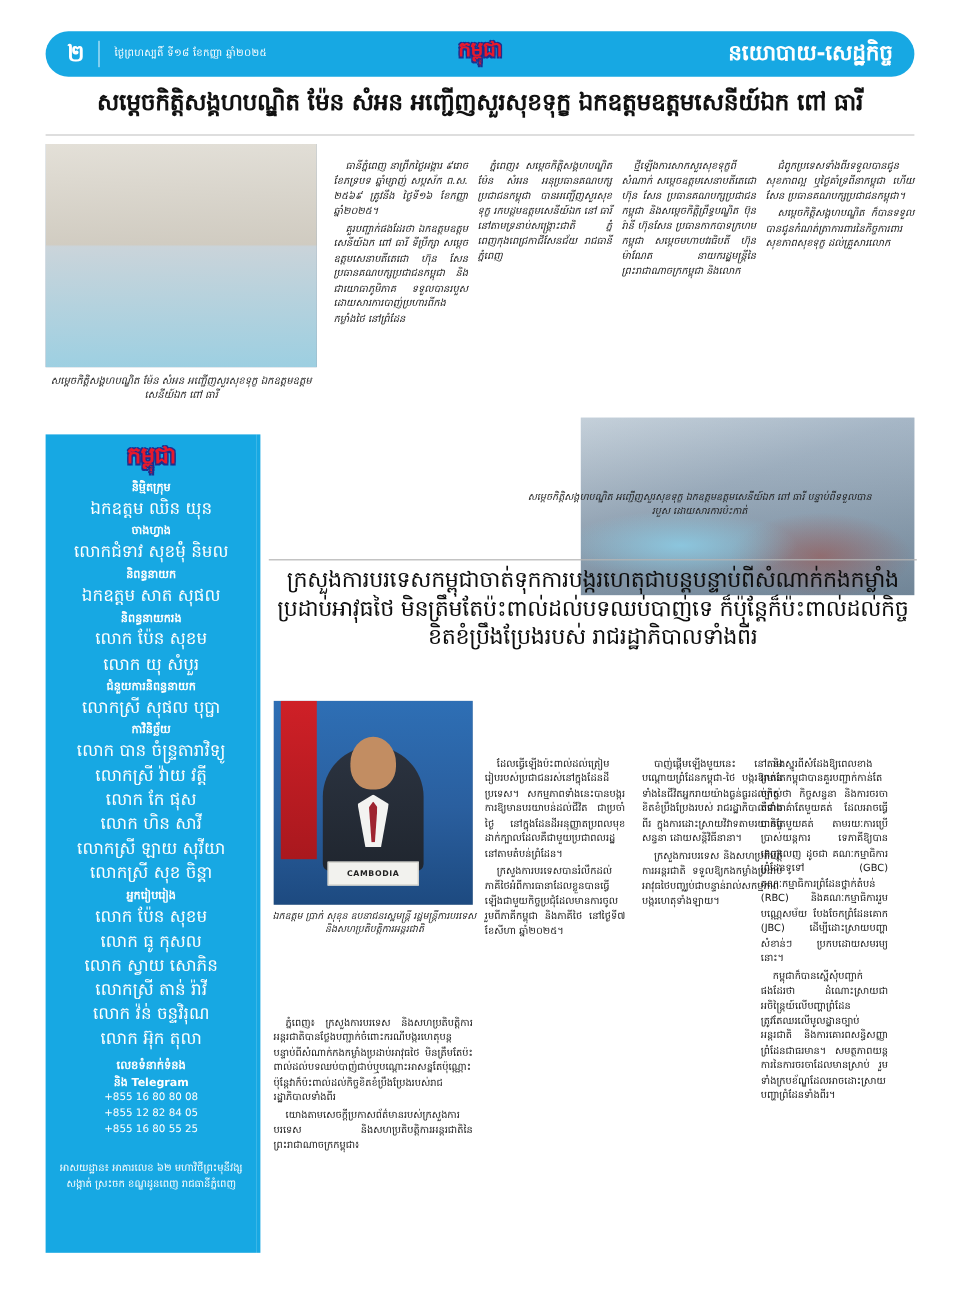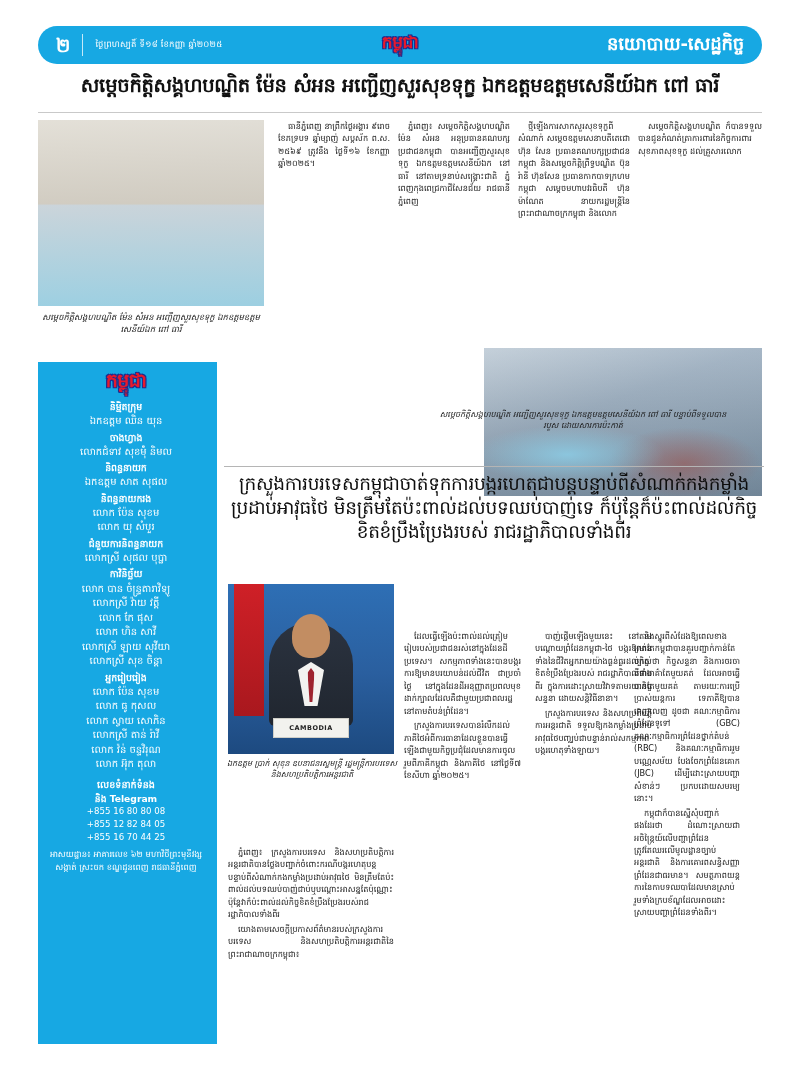--- a/index.html
+++ b/index.html
@@ -151,28 +151,29 @@
     text-align: center;
     font-size: 8.4px;
     font-style: italic;
     color: #1a1a1a;
     line-height: 1.45;
   }
 
   
   .s1col {
     position: absolute;
-    top: 0;
+    top: 12px;
     font-size: 8.2px;
     color: #151515;
     line-height: 1.52;
     text-align: justify;
     text-justify: inter-word;
     hyphens: auto;
     word-break: break-word;
+    font-style: italic;
   }
   .s1col p { margin-bottom: 2px; text-indent: 10px; }
   .s1c1 { left: 240px; width: 112px; }
   .s1c2 { left: 360px; width: 112px; }
   .s1c3 { left: 480px; width: 112px; }
   .s1c4 { left: 600px; width: 124px; }
 
   
   .photo2 {
     position: absolute;
@@ -208,25 +209,25 @@
   .sb-logo .logo-main {
     font-size: 19px; font-weight: bold; color: #e8192c;
     text-shadow: -1.1px -1.1px 0 #1d2f8f, 1.1px -1.1px 0 #1d2f8f,
                  -1.1px 1.1px 0 #1d2f8f, 1.1px 1.1px 0 #1d2f8f;
     letter-spacing: -0.5px;
   }
   .sb-logo .logo-sub { font-size: 6.5px; color: #1d2f8f; font-weight: bold; }
   .sb-role {
     font-size: 9.4px; font-weight: bold; line-height: 1.5; margin-top: 2px;
   }
-  .sb-name { font-size: 10px; line-height: 1.45; }
+  .sb-name { font-size: 14px; line-height: 1.45; }
   .sb-contact-head { font-size: 9.6px; font-weight: bold; margin-top: 6px; line-height: 1.45; }
   .sb-contact-sub { font-size: 9.2px; font-weight: bold; line-height: 1.45; }
   .sb-phone { font-size: 8.6px; line-height: 1.52; }
-  .sb-addr { font-size: 8.4px; line-height: 1.48; margin-top: 4px; }
+  .sb-addr { font-size: 8.4px; line-height: 1.48; margin-top: 19px; }
 
   
   .headline-2 {
     position: absolute;
     left: 224px;
     top: 472px;
     width: 540px;
     text-align: center;
     font-size: 18.5px;
     font-weight: normal;
@@ -347,28 +348,30 @@
   <div class="headline-main">សម្តេចកិត្តិសង្គហបណ្ឌិត ម៉ែន សំអន អញ្ជើញសួរសុខទុក្ខ ឯកឧត្តមឧត្តមសេនីយ៍ឯក ពៅ ធារី</div>
   <div class="rule-top"></div>
 
   <div class="story1">
 
     <div class="photo room photo1"></div>
     <div class="cap1">សម្តេចកិត្តិសង្គហបណ្ឌិត ម៉ែន សំអន អញ្ជើញសួរសុខទុក្ខ ឯកឧត្តមឧត្តមសេនីយ៍ឯក ពៅ ធារី</div>
 
     <div class="s1col s1c1">
         <p>ធានីភ្នំពេញ នាព្រឹកថ្ងៃអង្គារ ៩រោច ខែភទ្របទ ឆ្នាំម្សាញ់ សប្តស័ក ព.ស. ២៥៦៩ ត្រូវនឹង ថ្ងៃទី១៦ ខែកញ្ញា ឆ្នាំ២០២៥។</p>
+        <p>គួរបញ្ជាក់ផងដែរថា ឯកឧត្តមឧត្តមសេនីយ៍ឯក ពៅ ធារី ទីប្រឹក្សា សម្តេចឧត្តមសេនាបតីតេជោ ហ៊ុន សែន ប្រធានគណបក្សប្រជាជនកម្ពុជា និងជាយោធាភូមិភាគ ទទួលបានរបួសដោយសារការបាញ់ប្រហារពីកងកម្លាំងថៃ នៅព្រំដែន</p>
       </div>
     <div class="s1col s1c2">
-        <p>ភ្នំពេញ៖ សម្តេចកិត្តិសង្គហបណ្ឌិត ម៉ែន សំអន អនុប្រធានគណបក្សប្រជាជនកម្ពុជា បានអញ្ជើញសួរសុខទុក្ខ ឯកឧត្តមឧត្តមសេនីយ៍ឯក នៅ ធារី នៅតាមទ្រនាប់សង្គ្រោះជាតិ ភ្នំពេញកុងពេជ្រកាជីសែនជ័យ រាជធានីភ្នំពេញ</p>
+        <p>ភ្នំពេញ៖ សម្តេចកិត្តិសង្គហបណ្ឌិត ម៉ែន សំអន អនុប្រធានគណបក្សប្រជាជនកម្ពុជា បានអញ្ជើញសួរសុខទុក្ខ រកបដ្តមឧត្តមសេនីយ៍ឯក នៅ ធារី នៅតាមទ្រនាប់សង្គ្រោះជាតិ ភ្នំពេញកុងពេជ្រកាជីសែនជ័យ រាជធានីភ្នំពេញ</p>
       </div>
     <div class="s1col s1c3">
         <p>ថ្មីឡើងការសាកសួរសុខទុក្ខពីសំណាក់ សម្តេចឧត្តមសេនាបតីតេជោ ហ៊ុន សែន ប្រធានគណបក្សប្រជាជនកម្ពុជា និងសម្តេចកិត្តិព្រឹទ្ធបណ្ឌិត ប៊ុន រ៉ានី ហ៊ុនសែន ប្រធានកាកបាទក្រហមកម្ពុជា សម្តេចមហាបវរធិបតី ហ៊ុន ម៉ាណែត នាយករដ្ឋមន្ត្រីនៃព្រះរាជាណាចក្រកម្ពុជា និងលោក</p>
       </div>
     <div class="s1col s1c4">
+        <p>ជំពូកប្រទេសទាំងពីរទទួលបានជូនសុខភាពល្អ ឬថ្ងៃគាំទ្រពីនាកម្ពុជា ហើយ សែន ប្រធានគណបក្សប្រជាជនកម្ពុជា។</p>
         <p>សម្តេចកិត្តិសង្គហបណ្ឌិត ក៏បានទទួលបានជូនកំណត់ត្រាការពារនៃកិច្ចការពារសុខភាពសុខទុក្ខ ដល់គ្រួសារលោក</p>
       </div>
 
     <div class="photo photo2"></div>
   </div>
   <div class="cap2">សម្តេចកិត្តិសង្គហបណ្ឌិត អញ្ជើញសួរសុខទុក្ខ ឯកឧត្តមឧត្តមសេនីយ៍ឯក ពៅ ធារី បន្ទាប់ពីទទួលបានរបួស ដោយសារការប៉ះកាត់</div>
 
   <div class="blue-edge"></div>
   <div class="sidebar">
     <div class="sb-logo">
@@ -400,21 +403,21 @@
         <div class="sb-name">លោក ស្វាយ សោភិន</div>
         <div class="sb-name">លោកស្រី តាន់ រ៉ាវី</div>
         <div class="sb-name">លោក វ៉ន់ ចន្ទវិរុណ</div>
         <div class="sb-name">លោក អ៊ុក តុលា</div>
       </div>
     <div class="sb-contact-head">លេខទំនាក់ទំនង</div>
     <div class="sb-contact-sub">និង Telegram</div>
     <div id="sidebar-phones">
         <div class="sb-phone">+855 16 80 80 08</div>
         <div class="sb-phone">+855 12 82 84 05</div>
-        <div class="sb-phone">+855 16 70 44 25</div>
+        <div class="sb-phone">+855 16 80 55 25</div>
       </div>
     <div class="sb-addr">អាសយដ្ឋាន៖ អាគារលេខ ៦២ មហាវិថីព្រះមុនីវង្ស សង្កាត់ ស្រះចក ខណ្ឌដូនពេញ រាជធានីភ្នំពេញ</div>
   </div>
 
   <div class="rule-mid"></div>
   <div class="headline-2">ក្រសួងការបរទេសកម្ពុជាចាត់ទុកការបង្ករហេតុជាបន្តបន្ទាប់ពីសំណាក់កងកម្លាំងប្រដាប់អាវុធថៃ មិនត្រឹមតែប៉ះពាល់ដល់បទឈប់បាញ់ទេ ក៏ប៉ុន្តែក៏ប៉ះពាល់ដល់កិច្ចខិតខំប្រឹងប្រែងរបស់ រាជរដ្ឋាភិបាលទាំងពីរ</div>
 
   <div class="photo photo3">
     <div class="pf-flag"></div>
     <div class="pf-person"></div>
@@ -432,16 +435,16 @@
   <div class="s2col s2c2">
       <p>ដែលធ្វើឡើងប៉ះពាល់ដល់ត្រៀមរៀបរបស់ប្រជាជនរស់នៅក្នុងដែនដីប្រទេស។ សកម្មភាពទាំងនេះបានបង្ករការឱ្យមានបរយាបន់ដល់ជីវិត ជាប្រចាំថ្ងៃ នៅក្នុងដែនដីអនុញ្ញាតប្រពលមុខដាក់ក្បាលដែលគឺជាមួយប្រជាពលរដ្ឋនៅតាមតំបន់ព្រំដែន។</p>
       <p>ក្រសួងការបរទេសបានរំលឹកដល់ភាគីថៃអំពីការធានាដែលខ្លួនបានធ្វើឡើងជាមួយកិច្ចប្រជុំដែលមានការចូលរួមពីភាគីកម្ពុជា និងភាគីថៃ នៅថ្ងៃទី៧ ខែសីហា ឆ្នាំ២០២៥។</p>
     </div>
   <div class="s2col s2c3">
       <p>បាញ់ផ្តើមឡើងមួយនេះ នៅតាមបណ្តោយព្រំដែនកម្ពុជា-ថៃ បង្ករឱ្យមានទាំងនៃជីវិតអ្នករាយយ៉ាងធ្ងន់ធ្ងរដល់កិច្ចខិតខំប្រឹងប្រែងរបស់ រាជរដ្ឋាភិបាលទាំងពីរ ក្នុងការដោះស្រាយវិវាទតាមរយៈកិច្ចសន្ទនា ដោយសន្តិវិធីនានា។</p>
       <p>ក្រសួងការបរទេស និងសហប្រតិបត្តិការអន្តរជាតិ ទទួលឱ្យកងកម្លាំងប្រដាប់អាវុធថៃបញ្ឈប់ជាបន្ទាន់រាល់សកម្មភាពបង្ករហេតុទាំងឡាយ។</p>
     </div>
   <div class="s2col s2c4">
       <p>និងស្នូរពីសំដែងឱ្យពេលខាងអាត់តែកម្ពុជាបានគួរបញ្ជាក់កាន់តែច្បាស់ថា កិច្ចសន្ទនា និងការចរចា គឺជាមាគ៌ាតែមួយគត់ ដែលអាចធ្វើបានតែមួយគត់ តាមរយៈការប្រើប្រាស់យន្តការ ទេភាគីឱ្យបានពេញលេញ ដូចជា គណៈកម្មាធិការព្រំដែនទូទៅ (GBC) គណៈកម្មាធិការព្រំដែនថ្នាក់តំបន់ (RBC) និងគណៈកម្មាធិការរួមបណ្ណេសម័យ បែងចែកព្រំដែនគោក (JBC) ដើម្បីដោះស្រាយបញ្ហាសំខាន់ៗ ប្រកបដោយសមរម្យនោះ។</p>
-      <p>កម្ពុជាក៏បានស្នើសុំបញ្ជាក់ផងដែរថា ដំណោះស្រាយជាអចិន្ត្រៃយ៍លើបញ្ហាព្រំដែនត្រូវតែឈរលើមូលដ្ឋានច្បាប់អន្តរជាតិ និងការគោរពសន្ធិសញ្ញាព្រំដែនជាធរមាន។ សមត្ថភាពយន្តការនៃកាបទឈបាដែលមានស្រាប់ រួមទាំងក្របខ័ណ្ឌដែលអាចដោះស្រាយបញ្ហាព្រំដែនទាំងពីរ។</p>
+      <p>កម្ពុជាក៏បានស្នើសុំបញ្ជាក់ផងដែរថា ដំណោះស្រាយជាអចិន្ត្រៃយ៍លើបញ្ហាព្រំដែនត្រូវតែឈរលើមូលដ្ឋានច្បាប់អន្តរជាតិ និងការគោរពសន្ធិសញ្ញាព្រំដែនជាធរមាន។ សមត្ថភាពយន្តការនៃការចរចាដែលមានស្រាប់ រួមទាំងក្របខ័ណ្ឌដែលអាចដោះស្រាយបញ្ហាព្រំដែនទាំងពីរ។</p>
     </div>
 
 </div>
 
 </body></html>

